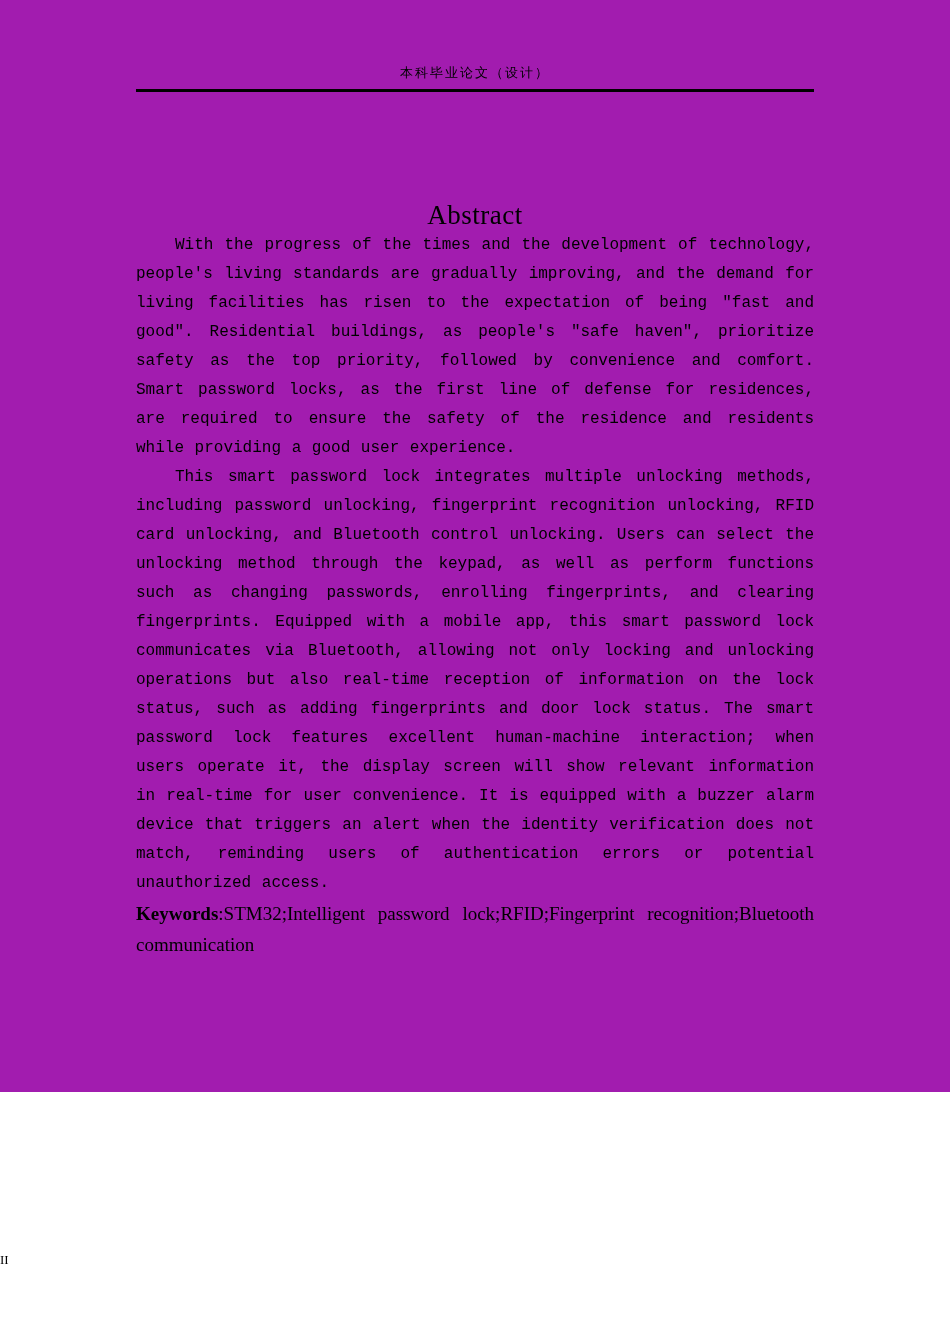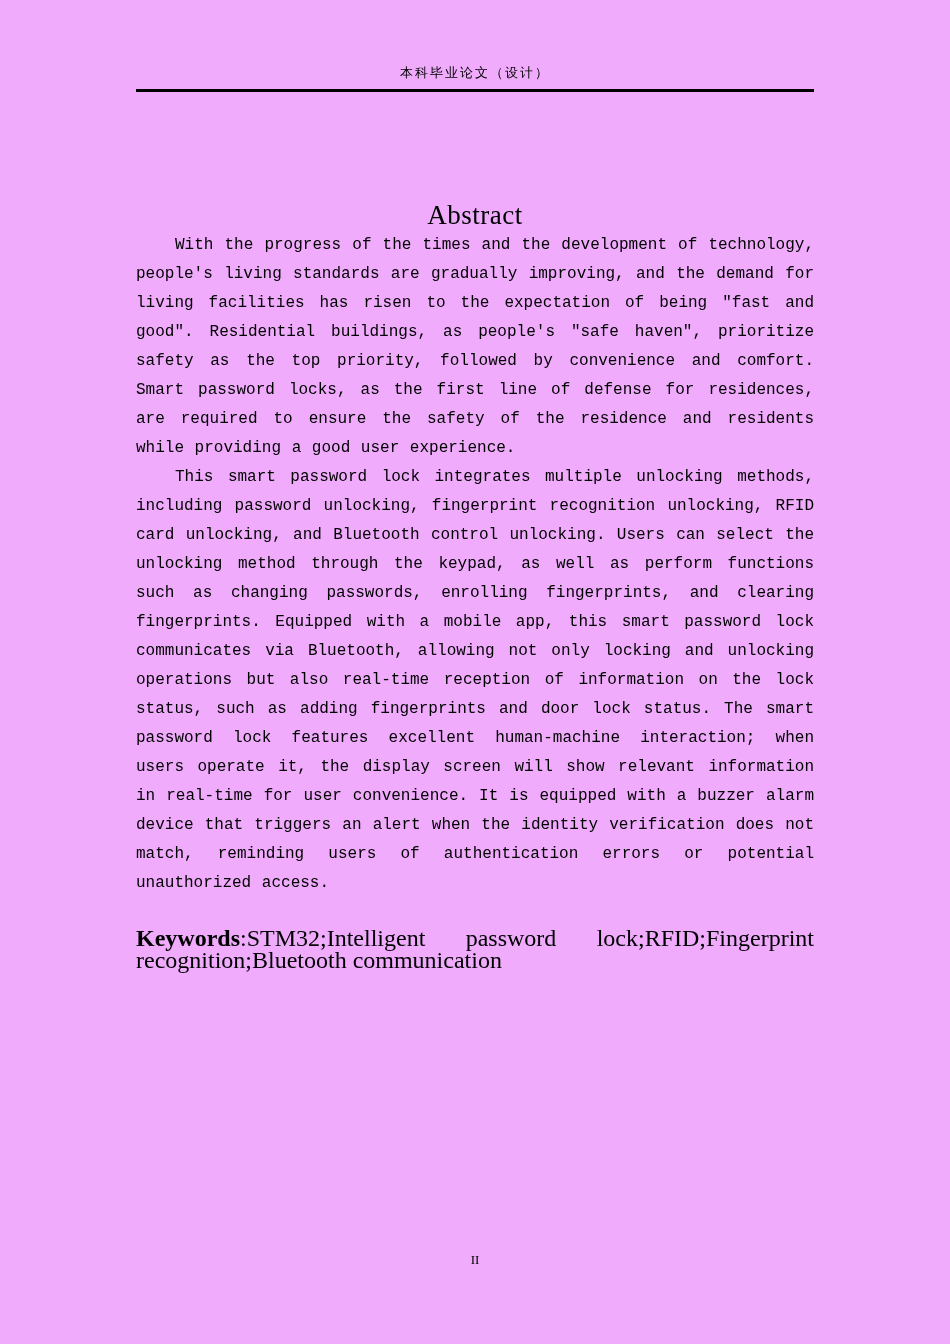--- a/index.html
+++ b/index.html
@@ -8,23 +8,23 @@
     width: 950px;
     height: 1344px;
     position: relative;
     font-family: "Liberation Serif", serif;
     color: #000000;
     overflow: hidden;
   }
   .page {
     position: relative;
     width: 950px;
-    height: 1344px;
+    height: 1092px;
     padding: 0 136px;
-    background: #f0abfc;
+    background: #a21caf;
   }
   .page-header {
     padding-top: 64px;
     padding-bottom: 7px;
     border-bottom: 3px solid #000000;
     text-align: center;
   }
   .header-text {
     font-size: 13px;
     letter-spacing: 2px;
@@ -40,32 +40,30 @@
   }
   .para {
     font-size: 16px;
     line-height: 29px;
     text-align: justify;
     text-indent: 39px;
     word-spacing: 1px;
     font-family: Liberation Mono, monospace;
   }
   .keywords {
-    font-size: 24px;
-    line-height: 22px;
-    margin-top: 29px;
+    font-size: 19px;
+    line-height: 31px;
     text-align: justify;
   }
   .keywords b { font-weight: bold; }
   .page-footer {
     position: absolute;
     left: 0;
     right: 0;
     top: 1252px;
-    text-align: center;
     font-size: 13px;
   }
 </style>
 </head>
 <body>
 
 <div class="page">
 
   <header class="page-header">
     <div class="header-text">本科毕业论文（设计）</div>

